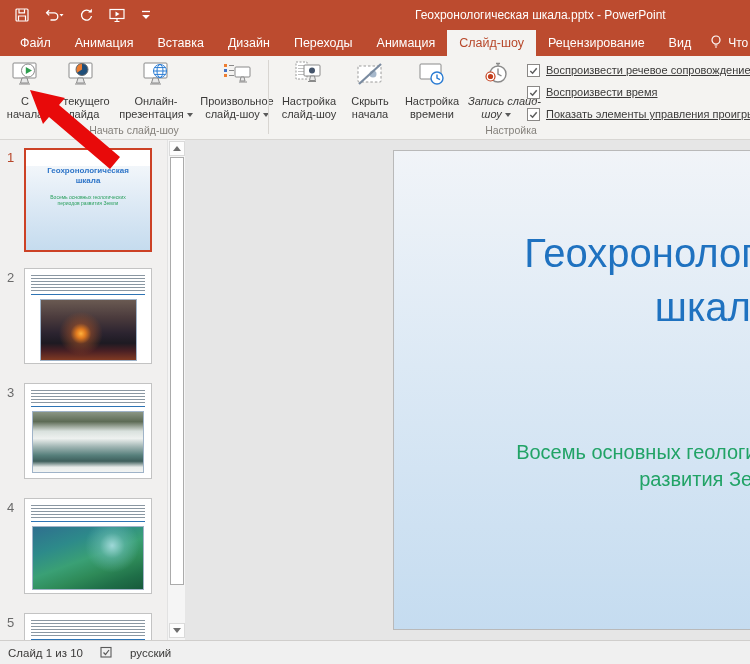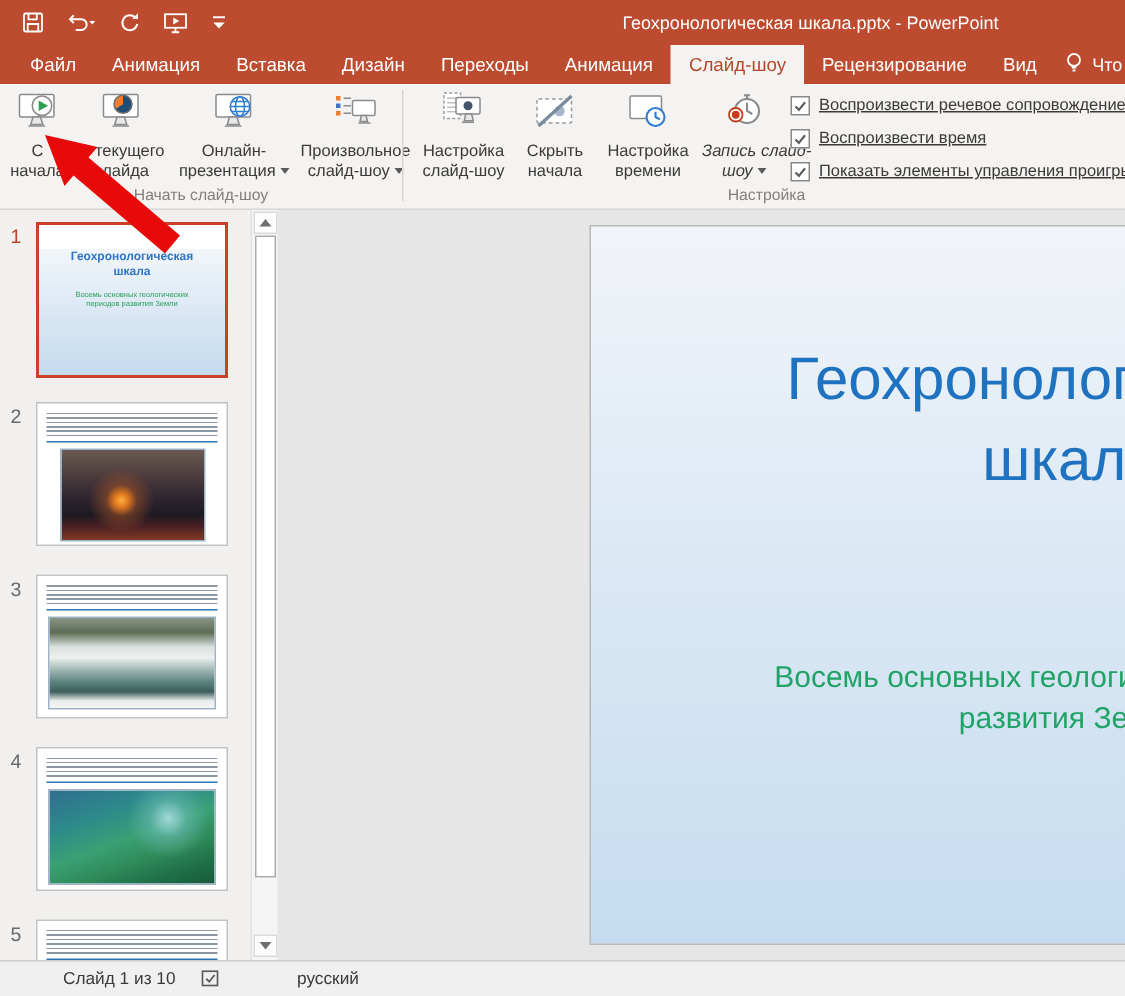--- a/index.html
+++ b/index.html
@@ -62,21 +62,21 @@
   .scroll-thumb { position:absolute; left:2px; top:17px; width:14px; height:428px; background:#FFFFFF; border:1px solid #ABABAB; }
 
   
   .slide-page { position:absolute; left:393px; top:10px; width:640px; height:480px; border:1px solid #B9B9B9;
     background:linear-gradient(180deg,#F1F4F8 0%,#DCE9F5 45%,#C5DCF0 100%); }
   .slide-title { position:absolute; left:90px; top:75px; width:460px; font-size:40px; line-height:54px; color:#1F72C0; text-align:center; }
   .slide-subtitle { position:absolute; left:90px; top:288px; width:460px; font-size:20px; line-height:27px; color:#21A366; text-align:center; }
 
   
   .statusbar { position:absolute; left:0; top:640px; width:750px; height:24px; background:#F0F0F0; border-top:1px solid #D0CECC; display:flex; align-items:center; font-size:11.5px; color:#3B3A39; }
-  .sb-item { padding:0 8px; white-space:nowrap;margin-left:34px; }
+  .sb-item { padding:0 8px; white-space:nowrap; }
   .sb-icon { display:flex; align-items:center; padding:0 8px; }
 
   
   .arrow-overlay { position:absolute; left:0; top:0; width:750px; height:664px; pointer-events:none; z-index:50; }
 </style>
 </head>
 <body>
 
 <div class="titlebar">
   <div class="qat">

